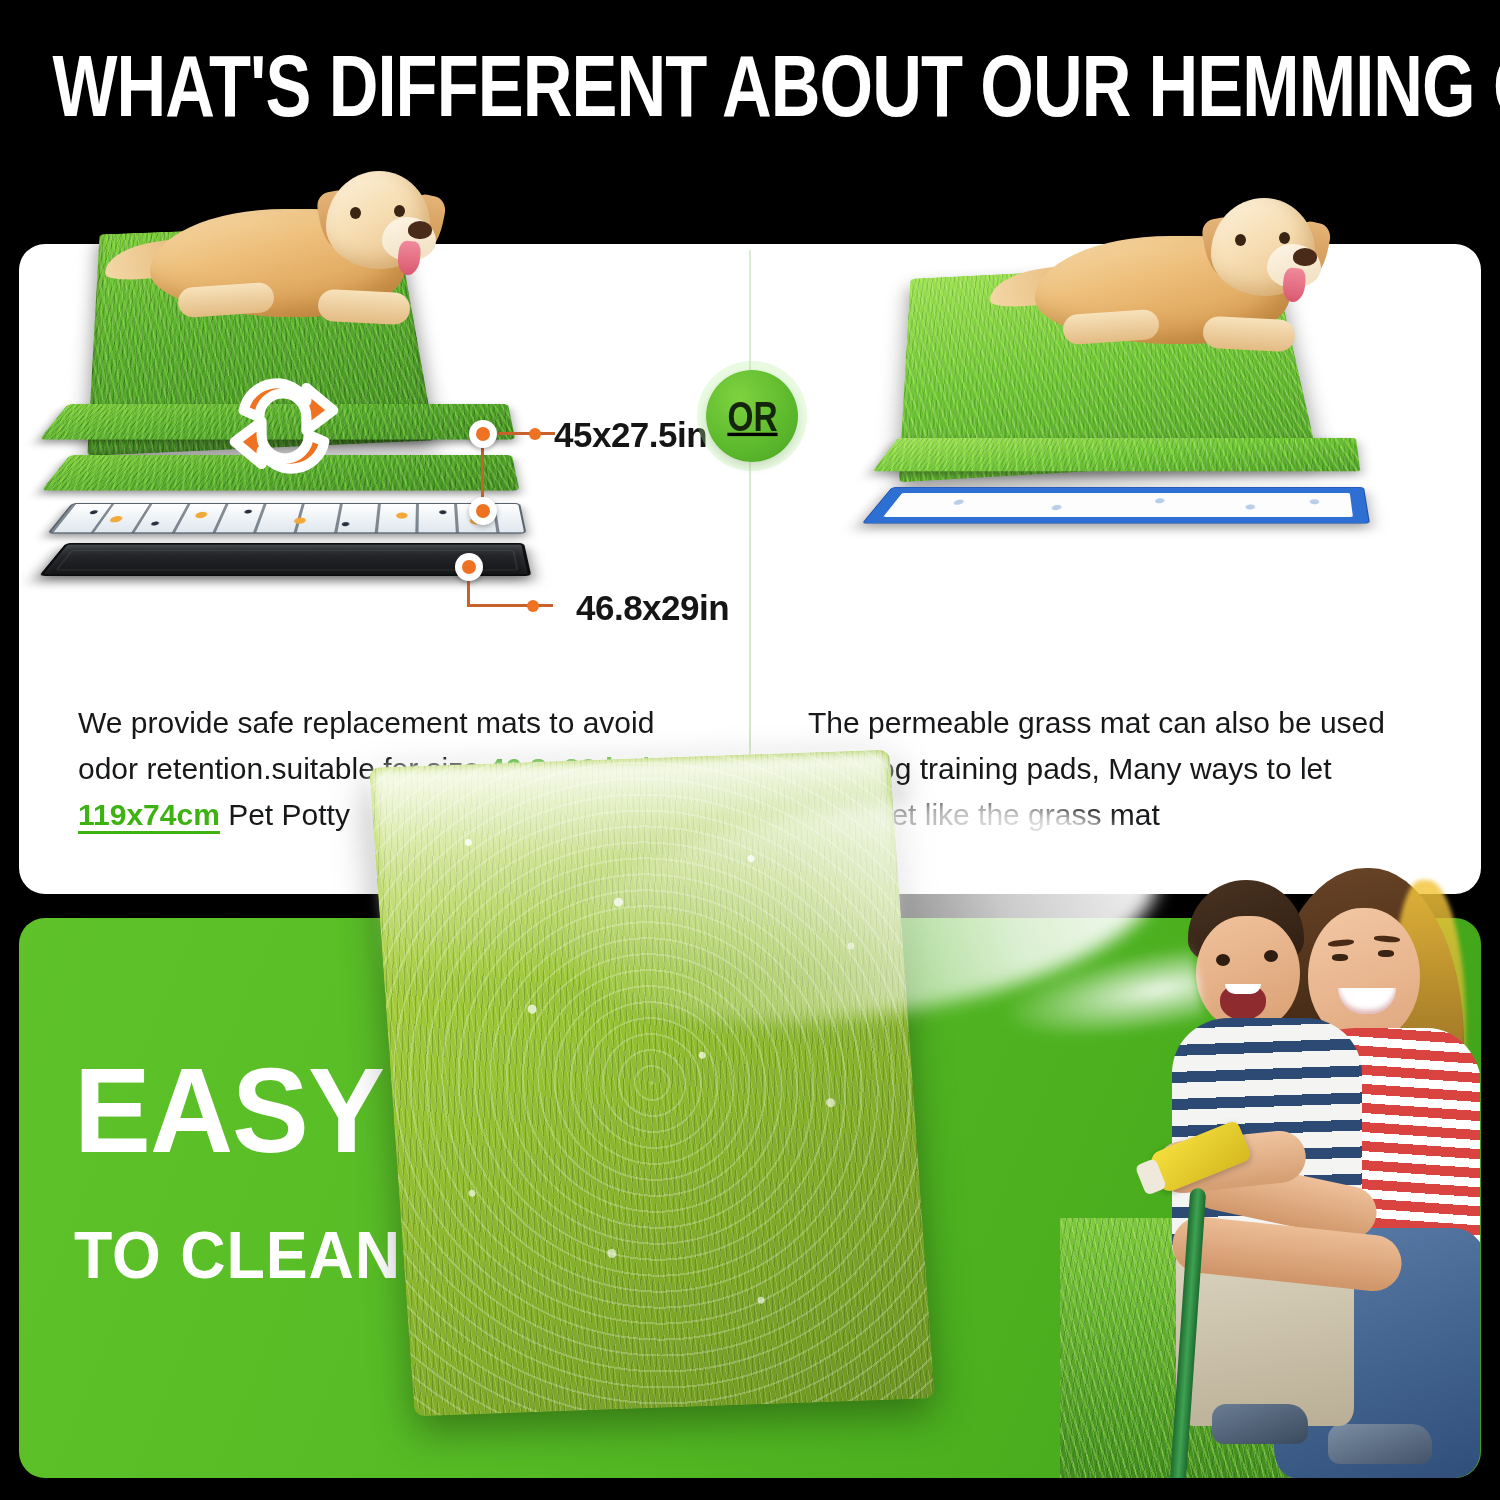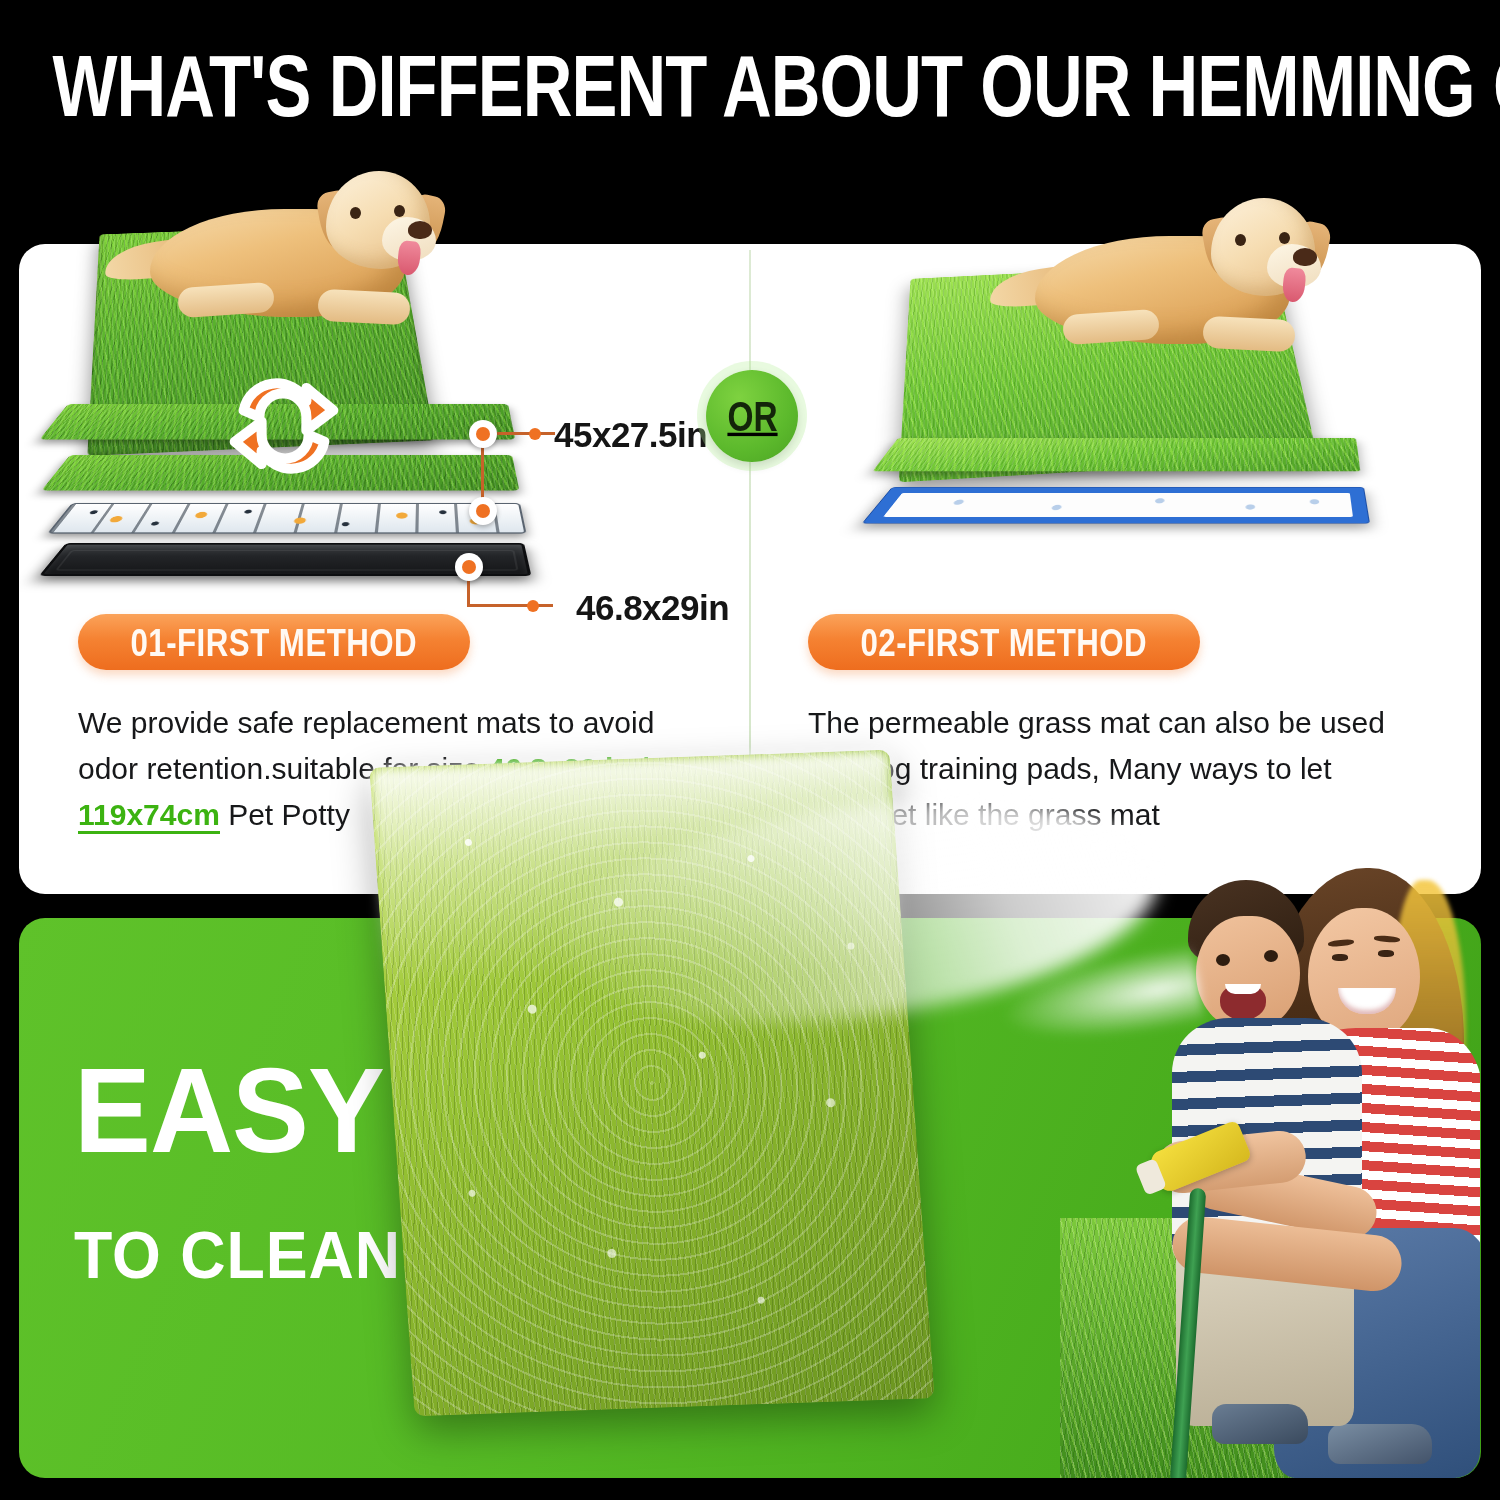--- a/index.html
+++ b/index.html
@@ -533,30 +533,24 @@
     <div class="dog-snout"></div>
     <div class="dog-tongue"></div>
     <div class="dog-nose"></div>
     <div class="dog-eye l"></div>
     <div class="dog-eye r"></div>
   </div>
 
   <div class="r-grassslab grass-bright"></div>
   <div class="r-pad"></div>
 
-  <div class="method-badge" style="left:78px;top:614px;">
-    <span>01-FIRST METHOD</span>
-  </div>
   <div class="method-body" style="left:78px;top:700px;">
     <span>We provide safe replacement mats to avoid odor retention.suitable for size </span><span class="hl">46.8x29 in / 119x74cm</span><span> Pet Potty</span>
   </div>
 
-  <div class="method-badge" style="left:808px;top:614px;">
-    <span>02-FIRST METHOD</span>
-  </div>
   <div class="method-body" style="left:808px;top:700px;">
     <span>The permeable grass mat can also be used withdog training pads,  Many ways to let your pet like the grass mat</span>
   </div>
 
   <div class="green-panel"></div>
   <div class="easy-text">EASY</div>
   <div class="clean-text">TO CLEAN</div>
 
   <div class="wetmat"></div>
   <div class="spray"></div>

